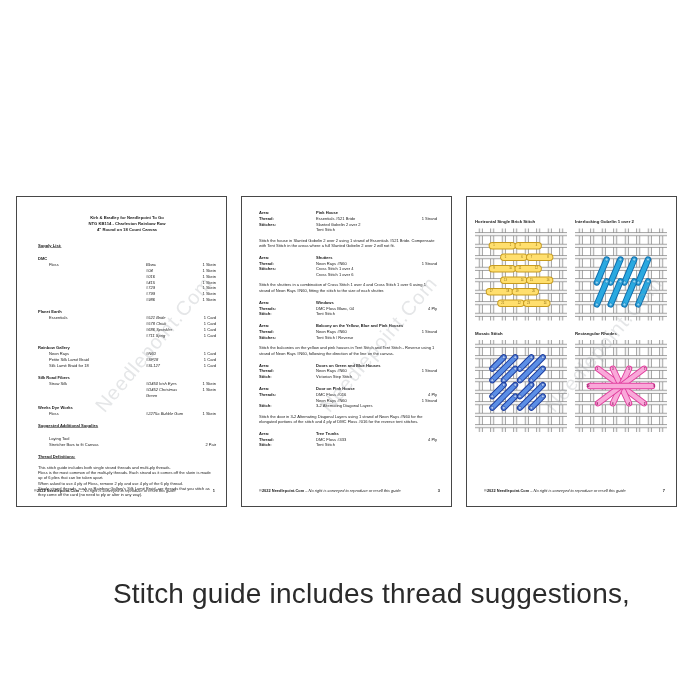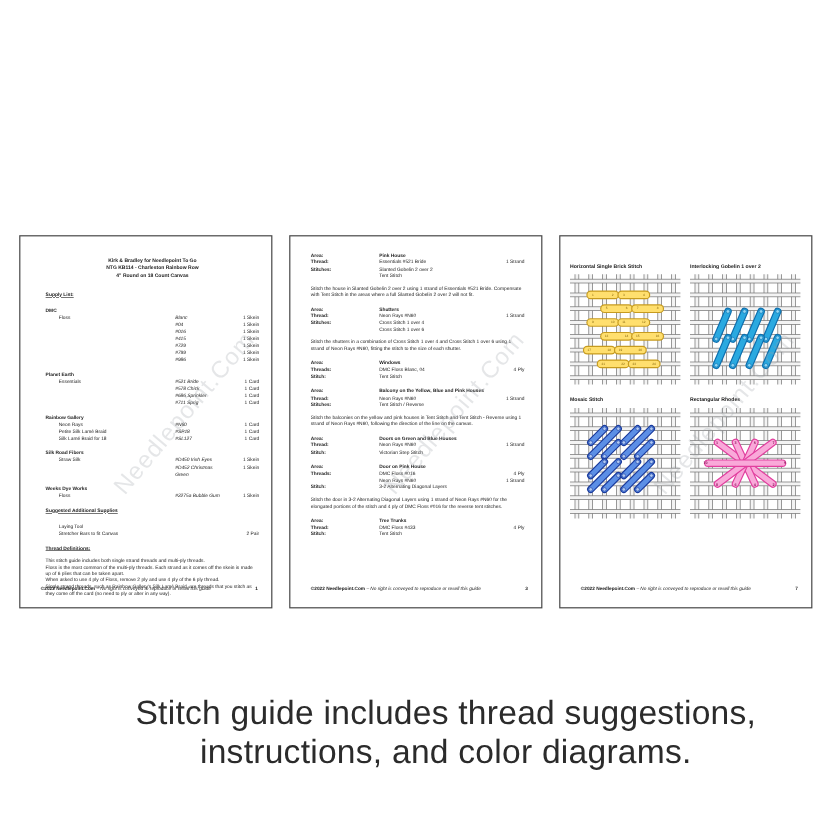--- a/index.html
+++ b/index.html
@@ -584,15 +584,14 @@
         <footer class="page-footer">
           <span><span class="f-bold">©2022 Needlepoint.Com</span><span class="f-italic"> – No right is conveyed to reproduce or resell this guide</span></span>
           <span class="f-num">7</span>
         </footer>
       </div>
     </section>
   </div>
 
   <div class="caption">
     <div>Stitch guide includes thread suggestions,</div>
-    <div>instructions, and color diagrams.</div>
   </div>
 </div>
 
 </body></html>

